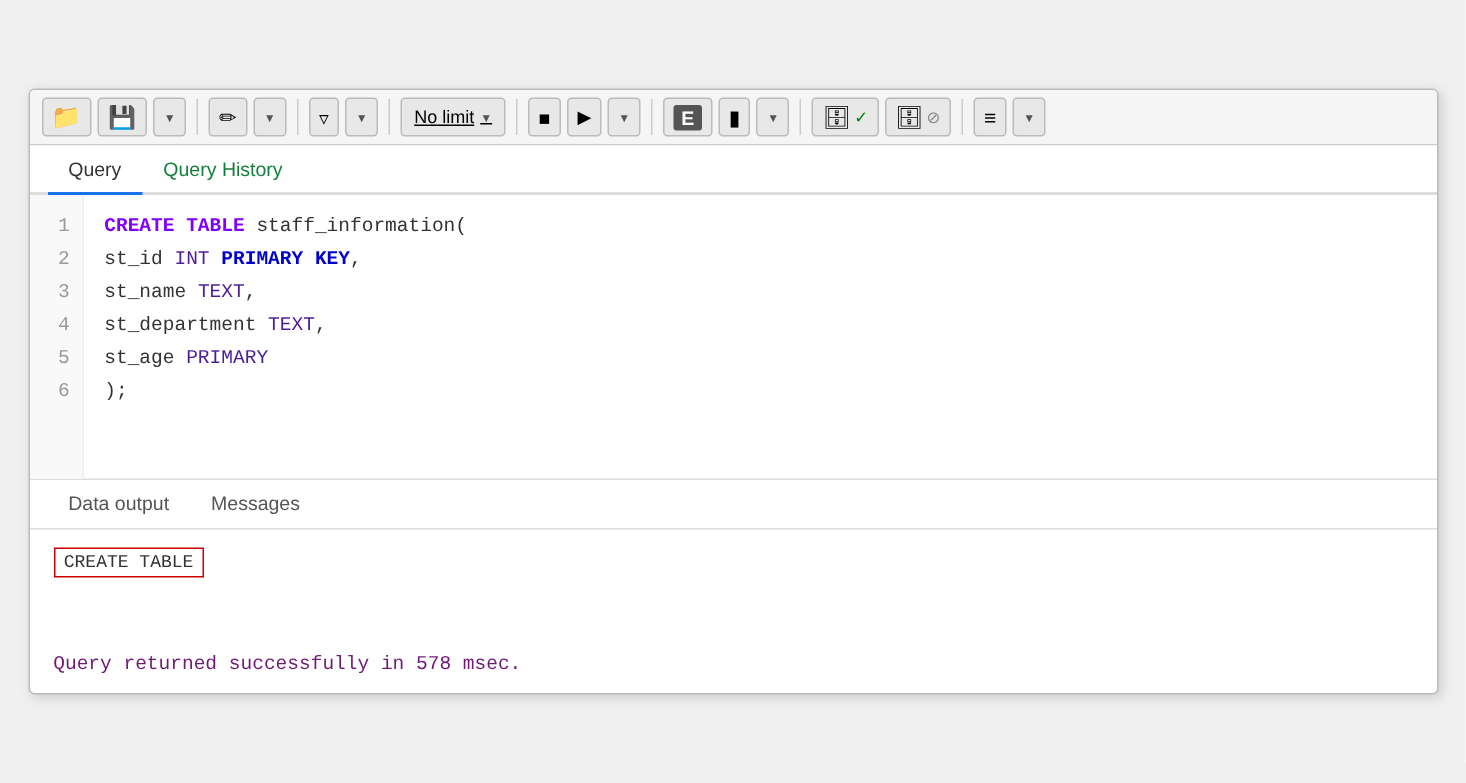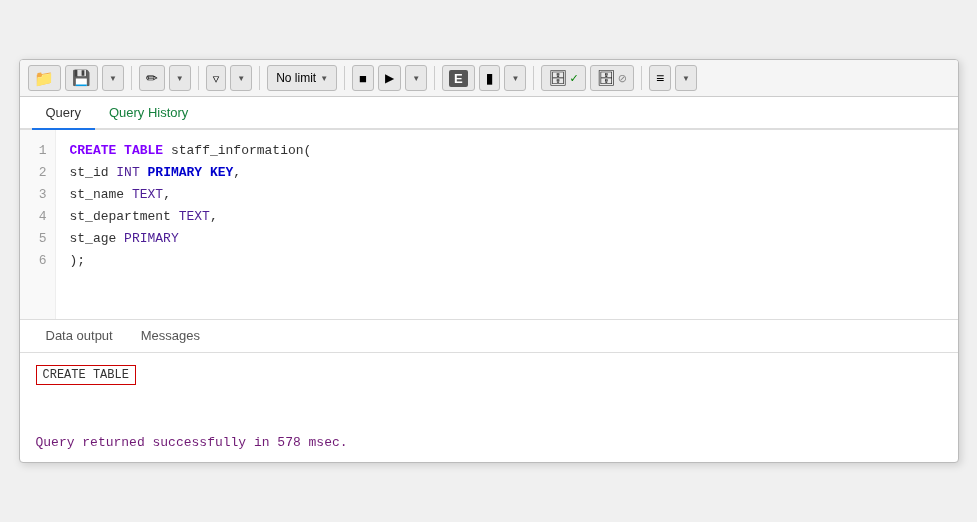--- a/index.html
+++ b/index.html
@@ -51,20 +51,21 @@
       display: inline-flex;
       align-items: center;
       background: #e8e8e8;
       border: 1px solid #bbb;
       border-radius: 3px;
       padding: 3px 8px;
       cursor: pointer;
       font-size: 12px;
       height: 26px;
       gap: 4px;
+      text-decoration: underline;
     }
     .caret {
       font-size: 8px;
       color: #555;
     }
 
     
     .top-tabs {
       display: flex;
       border-bottom: 2px solid #ddd;

